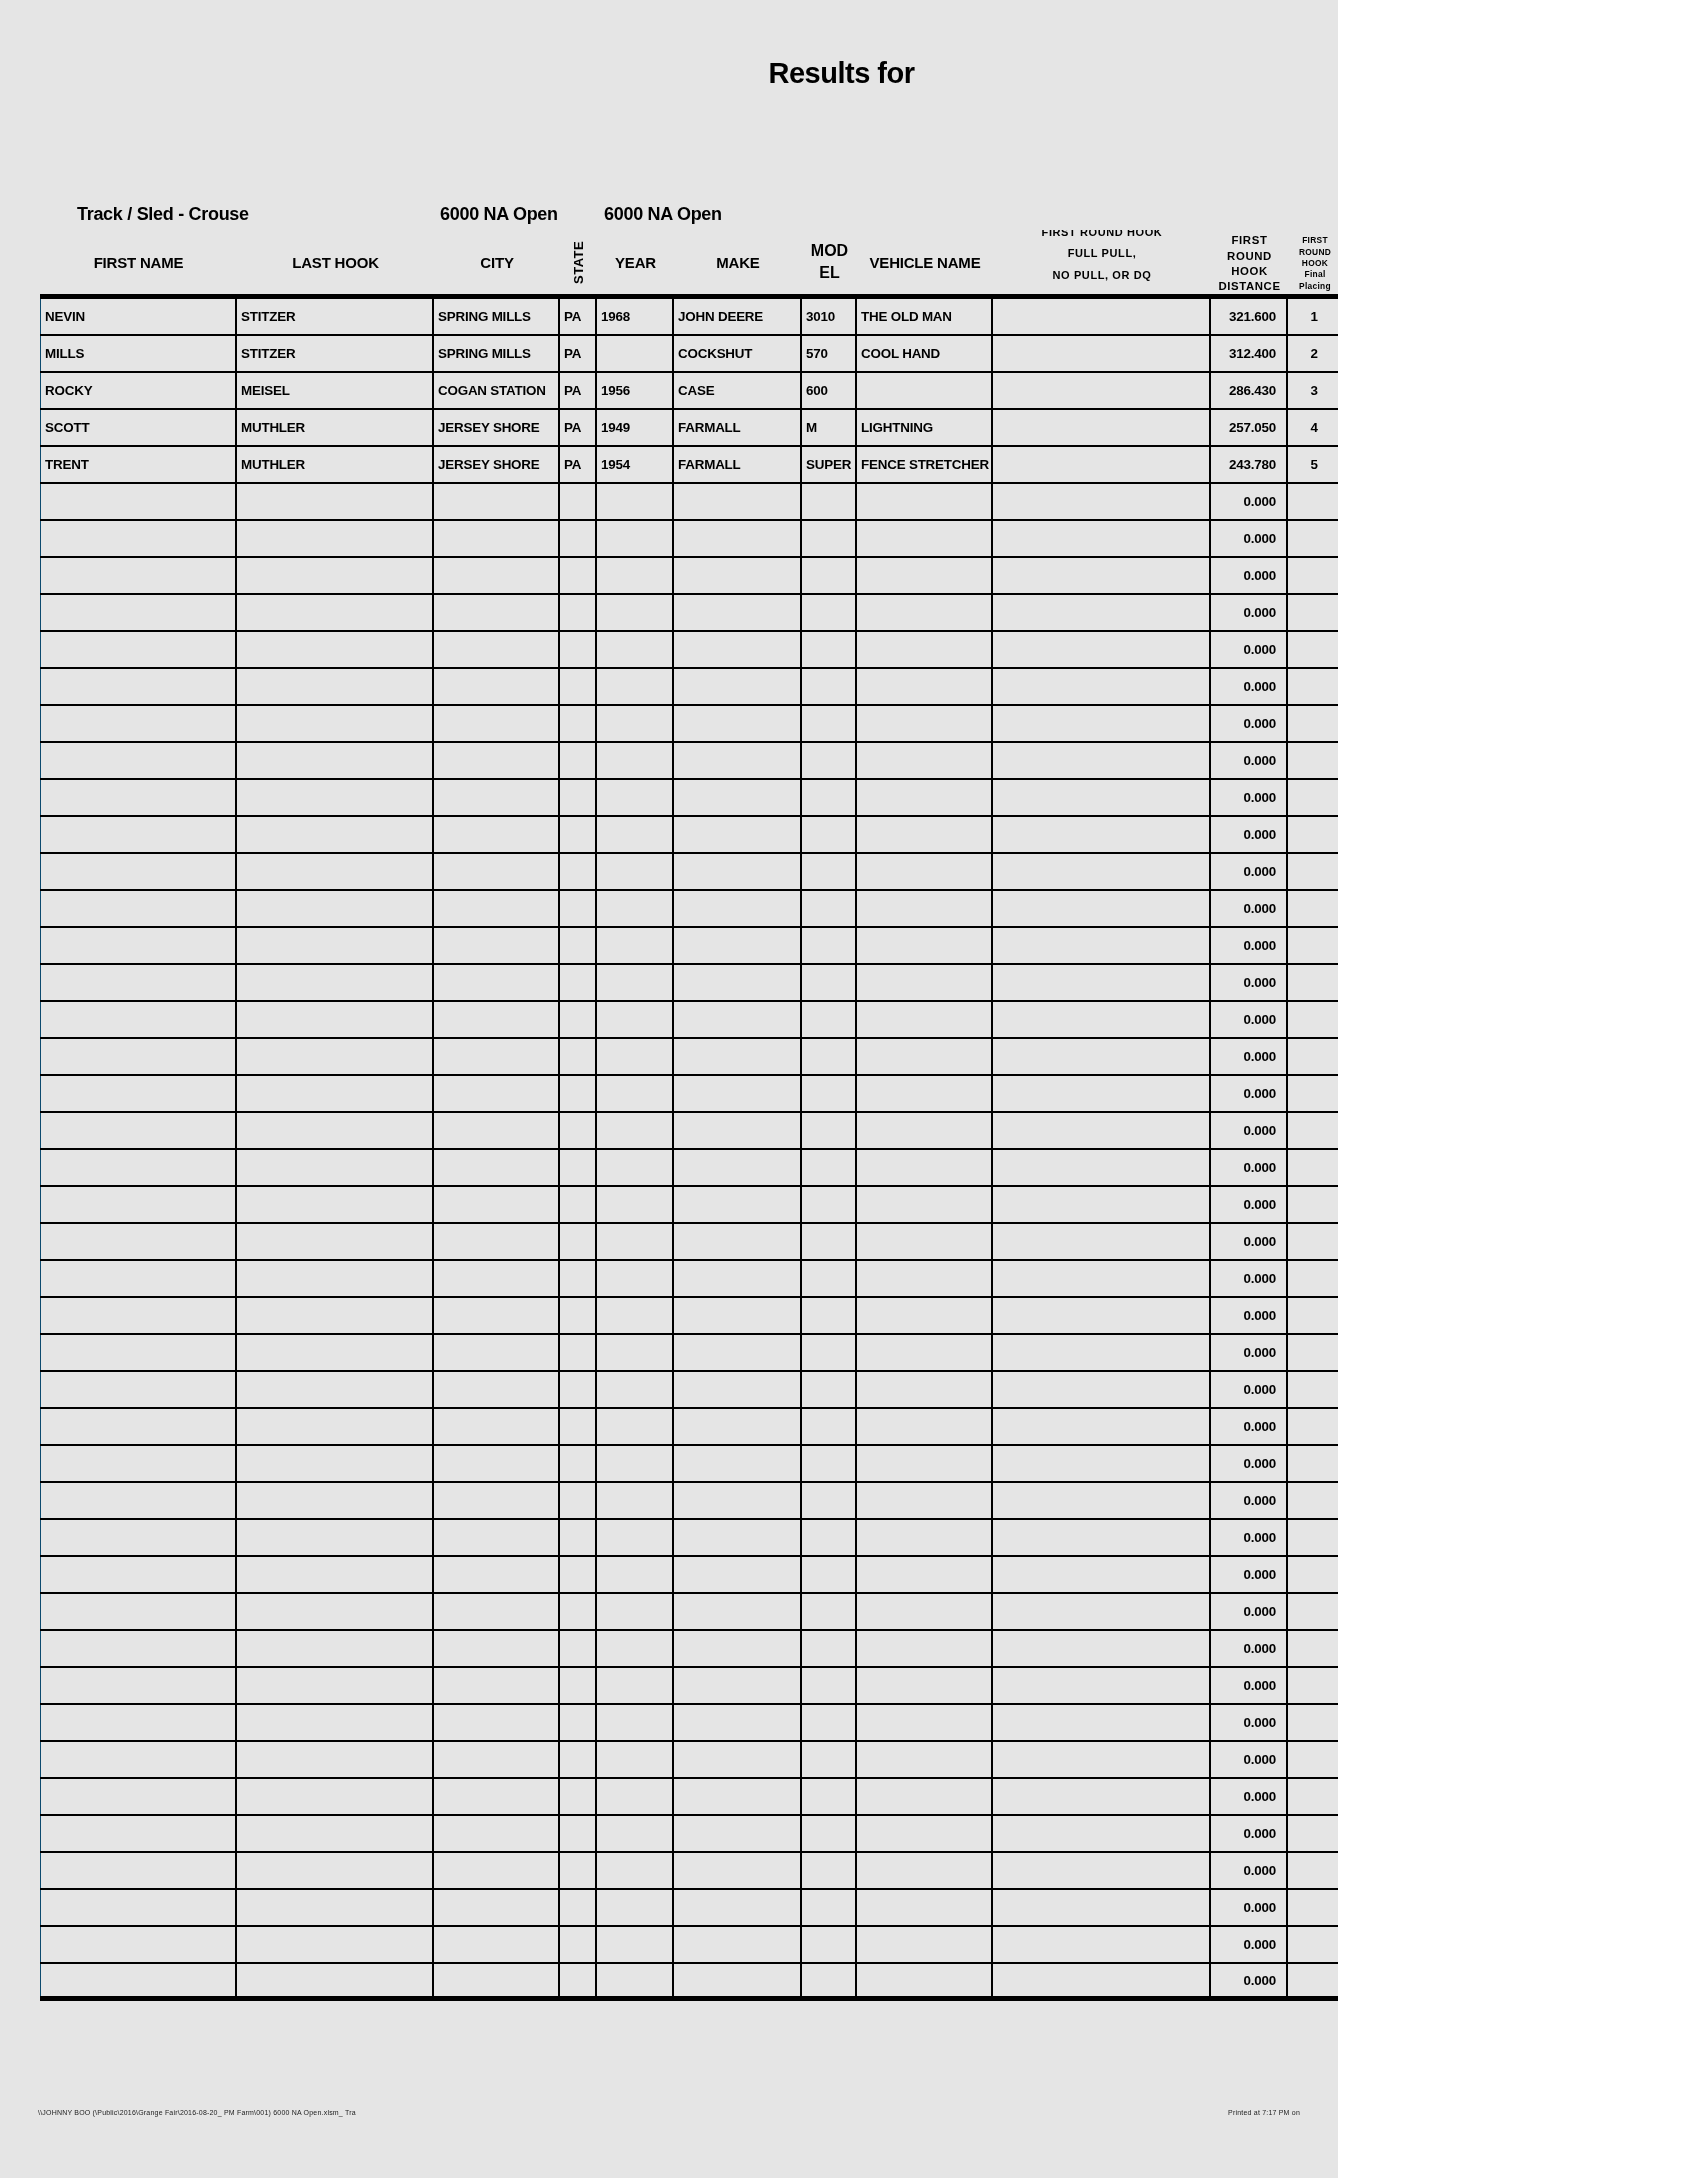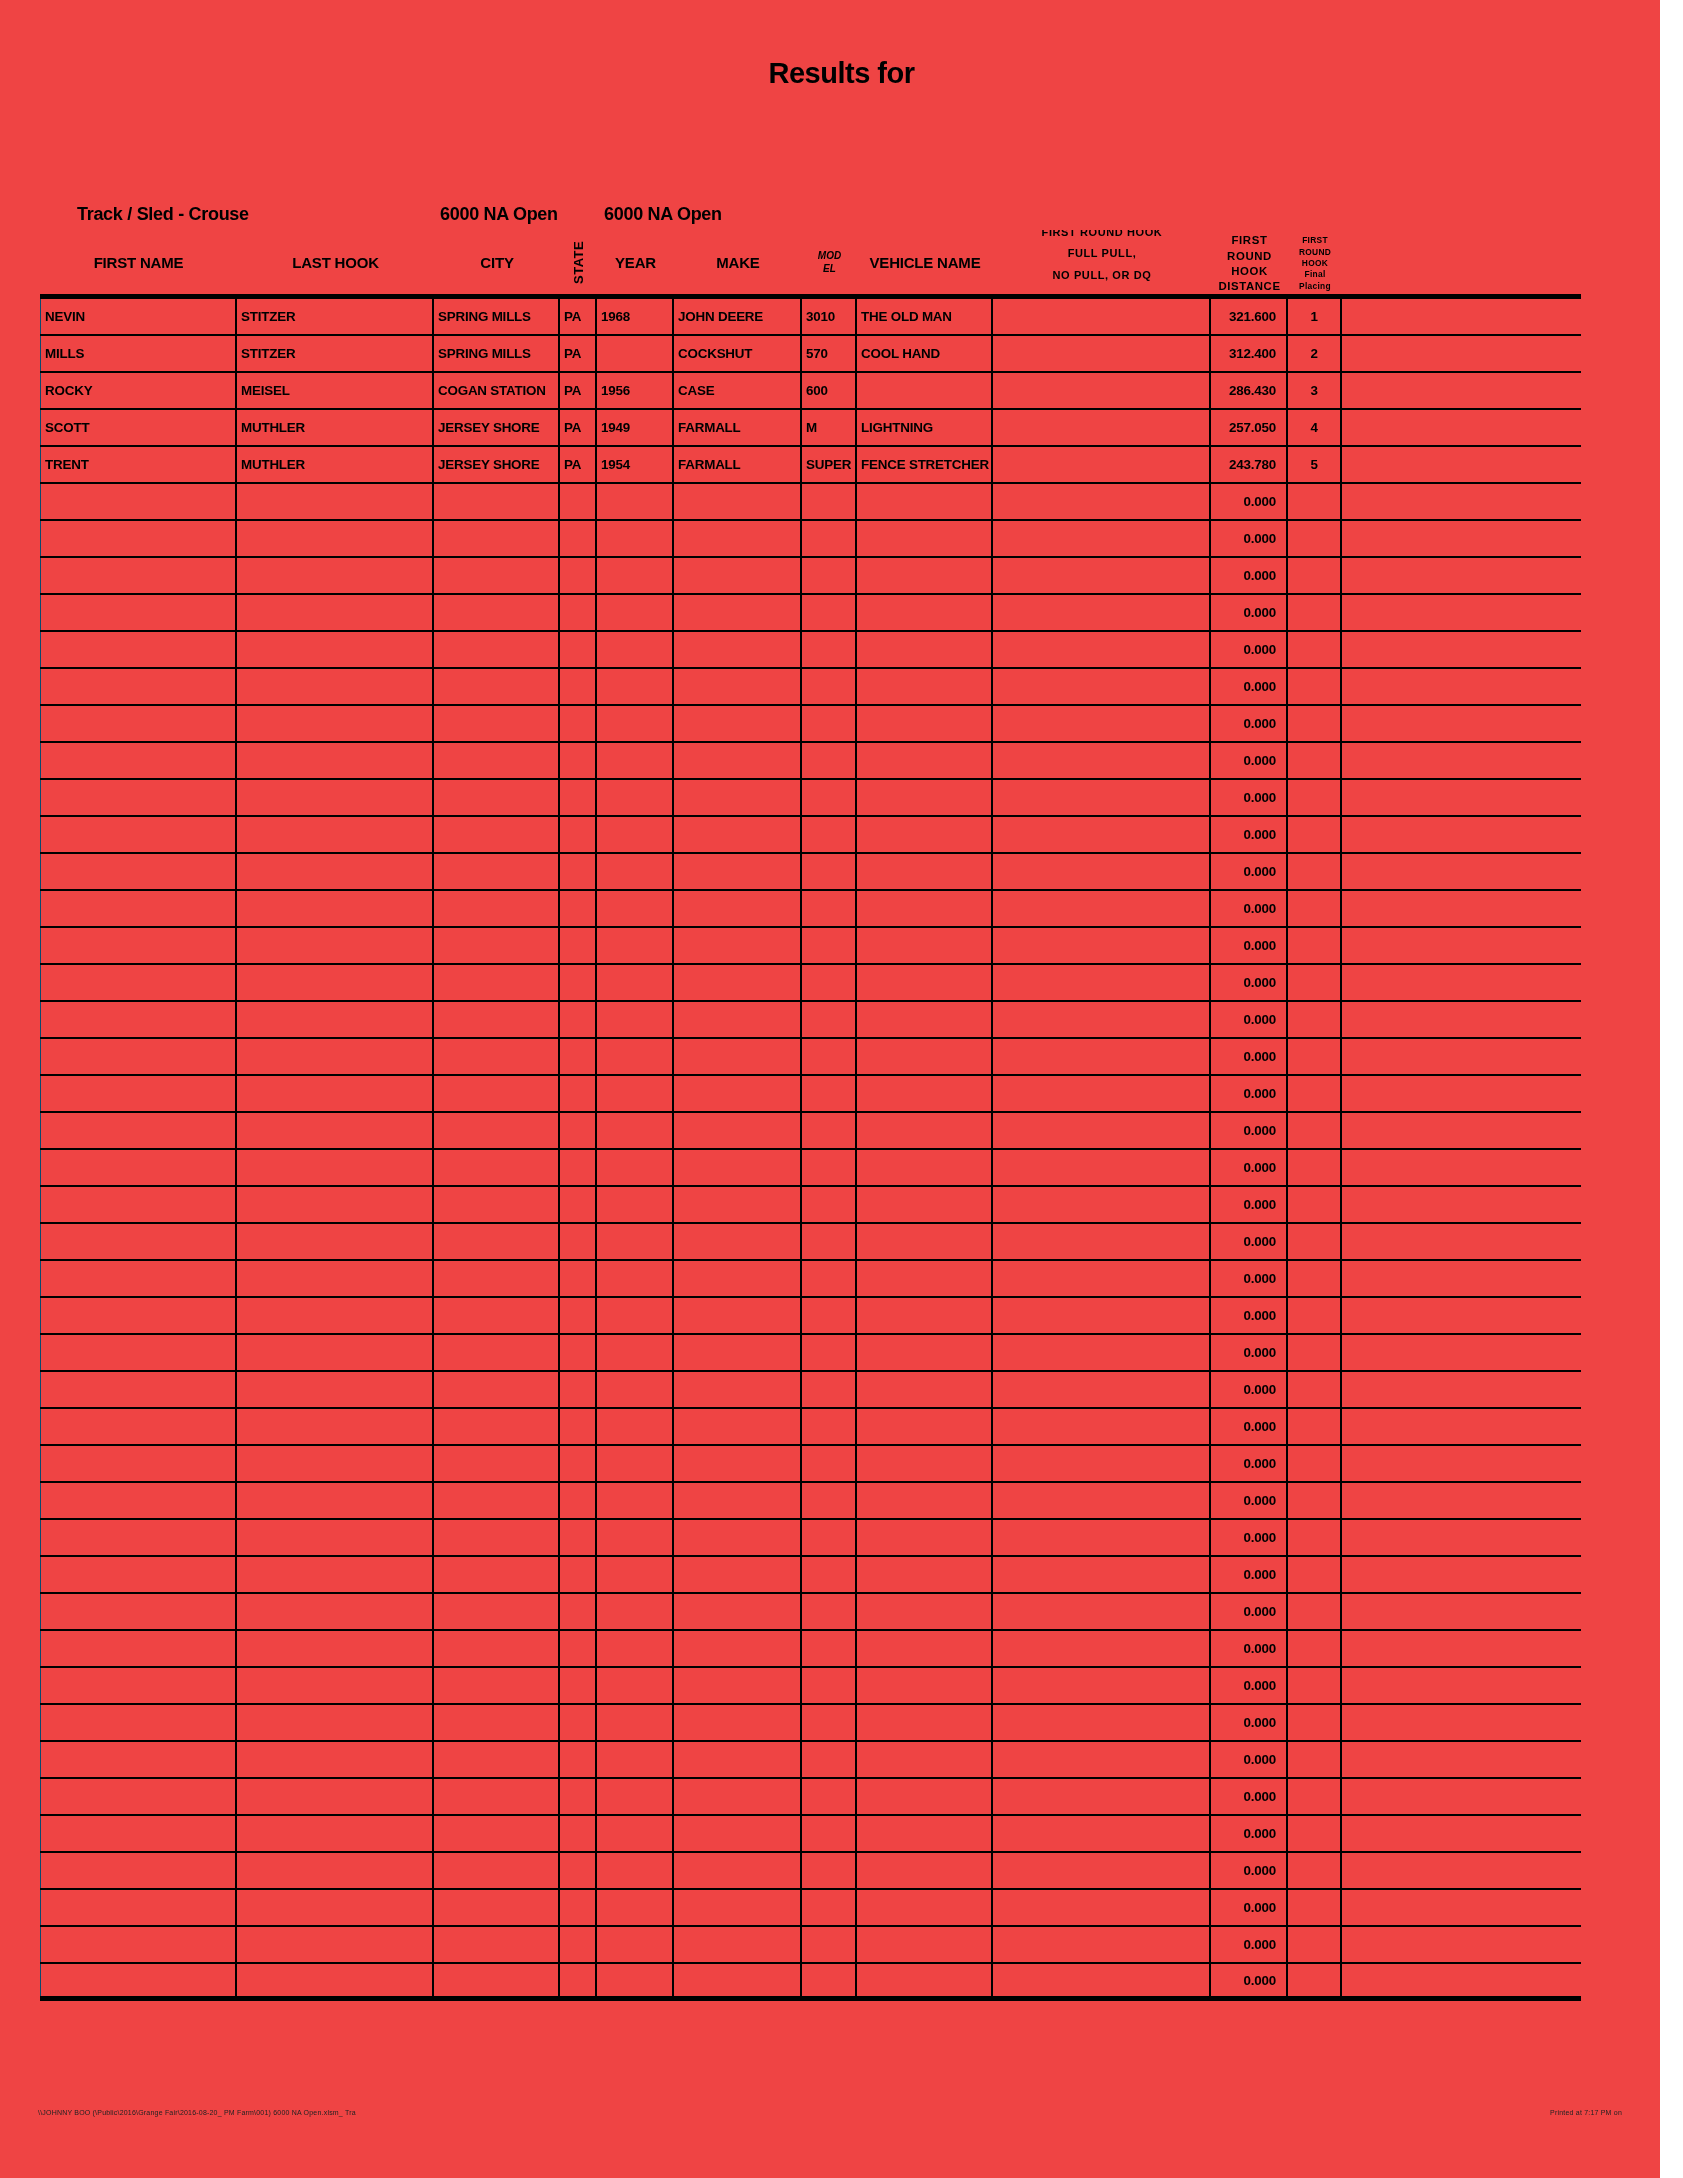--- a/index.html
+++ b/index.html
@@ -1,21 +1,21 @@
 <!DOCTYPE html>
 <html><head>
 <meta charset="utf-8">
 <style>
   * { box-sizing: border-box; margin: 0; padding: 0; }
   html, body { background: #ffffff; }
   .page {
     position: relative;
-    width: 1660px;
+    width: 1338px;
     height: 2178px;
-    background: #ef4444;
+    background: #e5e5e5;
     color: #000000;
     font-family: "Liberation Sans", sans-serif;
     overflow: hidden;
   }
   .title-line1 {
     position: absolute; top: 57px; left: 0; width: 1683px;
     text-align: center; font-size: 29px; font-weight: bold;
     letter-spacing: -0.5px;
   }
   .title-line2 {
@@ -35,21 +35,21 @@
   .thead { height: 69px; border-bottom: 5px solid #000; }
   .th {
     display: flex; align-items: center; justify-content: center;
     text-align: center; font-weight: bold; overflow: hidden;
   }
   .th-inner { width: 100%; }
   .th-first_name .th-inner, .th-last_name .th-inner, .th-city .th-inner,
   .th-year .th-inner, .th-make .th-inner, .th-vehicle_name .th-inner {
     font-size: 15px; letter-spacing: -0.2px;
   }
-  .th-model .th-inner { font-size: 10px; line-height: 1.35; font-style: italic; }
+  .th-model .th-inner { font-size: 16px; line-height: 1.35; }
   .th-state { align-items: stretch; justify-content: center; }
   .th-state .th-inner {
     writing-mode: vertical-rl; transform: rotate(180deg);
     font-size: 13px; letter-spacing: 0.5px;
     display: flex; align-items: center; justify-content: center;
     height: 100%; width: 100%;
   }
   .th-full_pull { align-items: flex-end; }
   .th-full_pull .th-inner { font-size: 11px; line-height: 1.95; letter-spacing: 0.6px; padding-bottom: 8px; }
   .th-distance { align-items: flex-end; }

